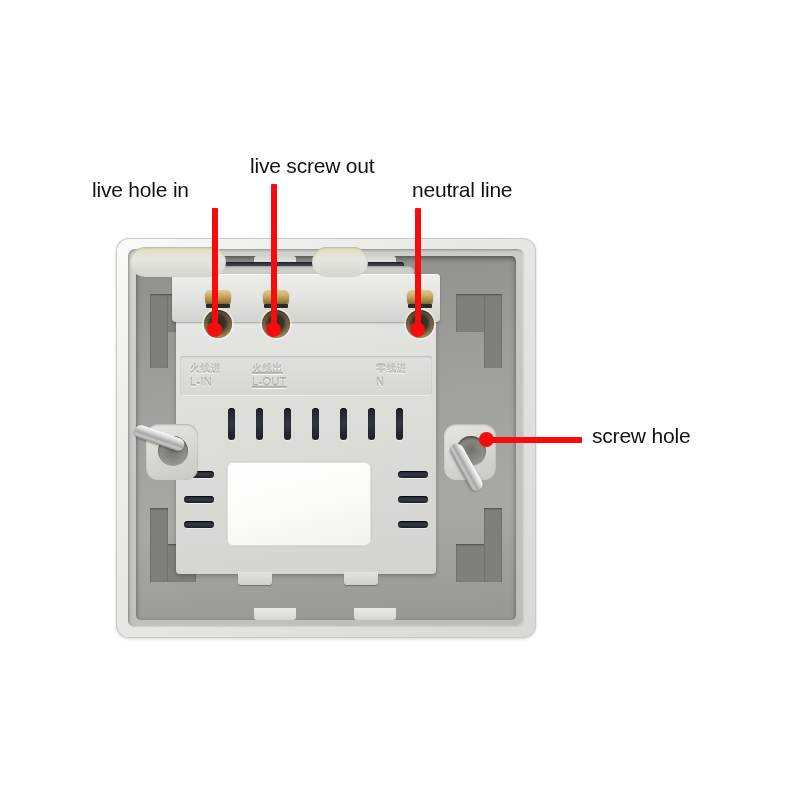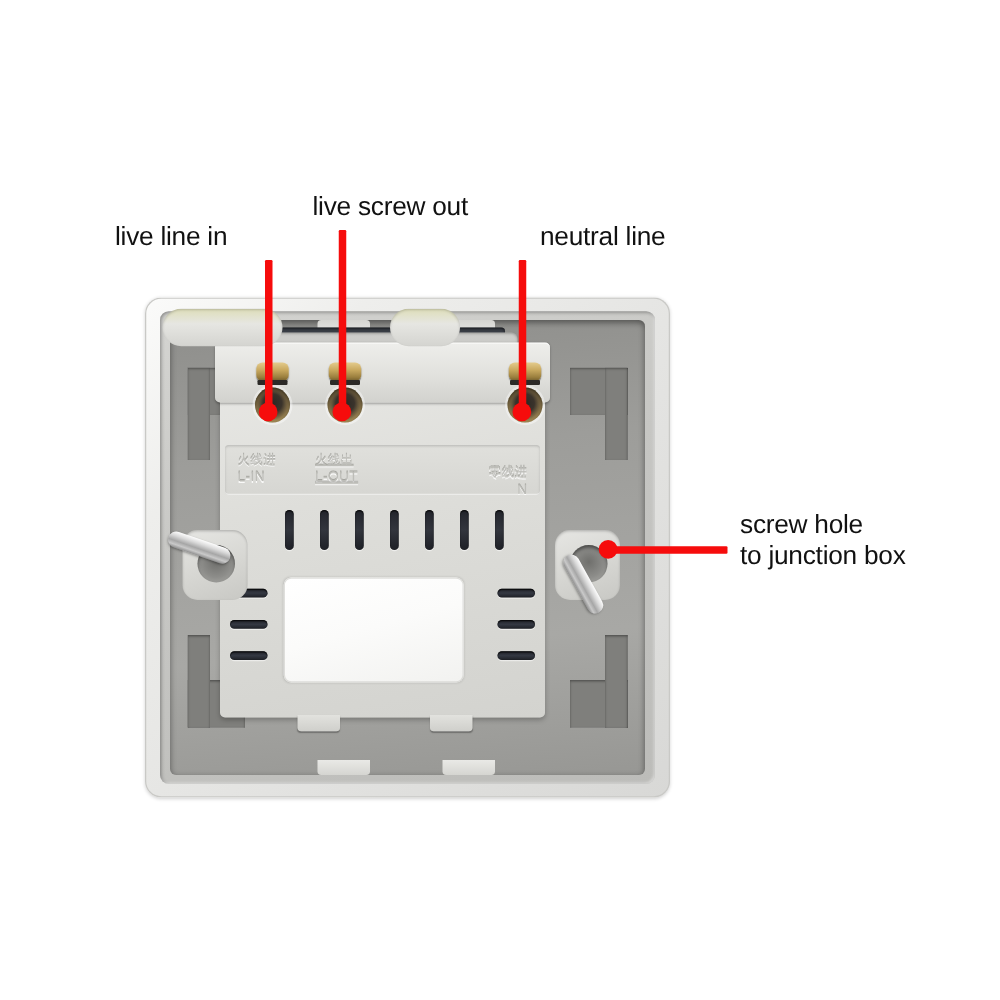--- a/index.html
+++ b/index.html
@@ -31,23 +31,23 @@
     color: #111111;
     font-family: "Liberation Sans", sans-serif;
     font-size: 21px;
     font-weight: 400;
     line-height: 1.18;
     white-space: nowrap;
     letter-spacing: -0.2px;
   }
   #lbl-live-in  { left: 92px;  top: 178px; }
   #lbl-live-out { left: 250px; top: 154px; }
-  #lbl-neutral  { left: 432px; top: 178px; }
+  #lbl-neutral  { left: 412px; top: 178px; }
   #lbl-screw    { left: 592px; top: 408px; white-space: normal; width: 200px; }
-  #lbl-screw .ln { display: block; }
+  #lbl-screw .ln { display: block; margin-top: 16px; }
 
   
   .leader-v {
     position: absolute;
     width: 6px;
     background: #f60c0c;
     border-radius: 1px;
   }
   .leader-h {
     position: absolute;
@@ -225,21 +225,21 @@
     font-family: "Liberation Sans", sans-serif;
     font-size: 10px;
     line-height: 1.25;
     white-space: nowrap;
     letter-spacing: 0.3px;
   }
   .emboss-cn { font-size: 10px; display: block; }
   .emboss-en { font-size: 11px; display: block; }
   #em-a { left: 10px;  top: 7px; }
   #em-b { left: 72px;  top: 7px; text-decoration: underline; }
-  #em-c { left: 196px; top: 17px; text-align: right; width: 46px; }
+  #em-c { left: 196px; top: 7px; text-align: left; width: 46px; }
 
   
   .vent-v {
     position: absolute;
     width: 7px; height: 32px;
     border-radius: 4px;
     background: linear-gradient(180deg, #23252c 0%, #32353d 50%, #1e2026 100%);
     box-shadow: inset 0 1px 1px rgba(0,0,0,0.8), 0 1px 0 rgba(255,255,255,0.5);
   }
   
@@ -422,24 +422,23 @@
 
   <div class="leader-v" id="lead2"></div>
   <div class="leader-dot" id="lead2dot"></div>
 
   <div class="leader-v" id="lead3"></div>
   <div class="leader-dot" id="lead3dot"></div>
 
   <div class="leader-h" id="lead4"></div>
   <div class="leader-dot" id="lead4dot"></div>
 
-  <div class="callout-label" id="lbl-live-in">live line in</div>
+  <div class="callout-label" id="lbl-live-in">live hole in</div>
 
   <div class="callout-label" id="lbl-live-out">live screw out</div>
 
   <div class="callout-label" id="lbl-neutral">neutral line</div>
 
   <div class="callout-label" id="lbl-screw">
     <span class="ln">screw hole</span>
-    <span class="ln">to junction box</span>
   </div>
 
 </div>
 
 </body></html>

